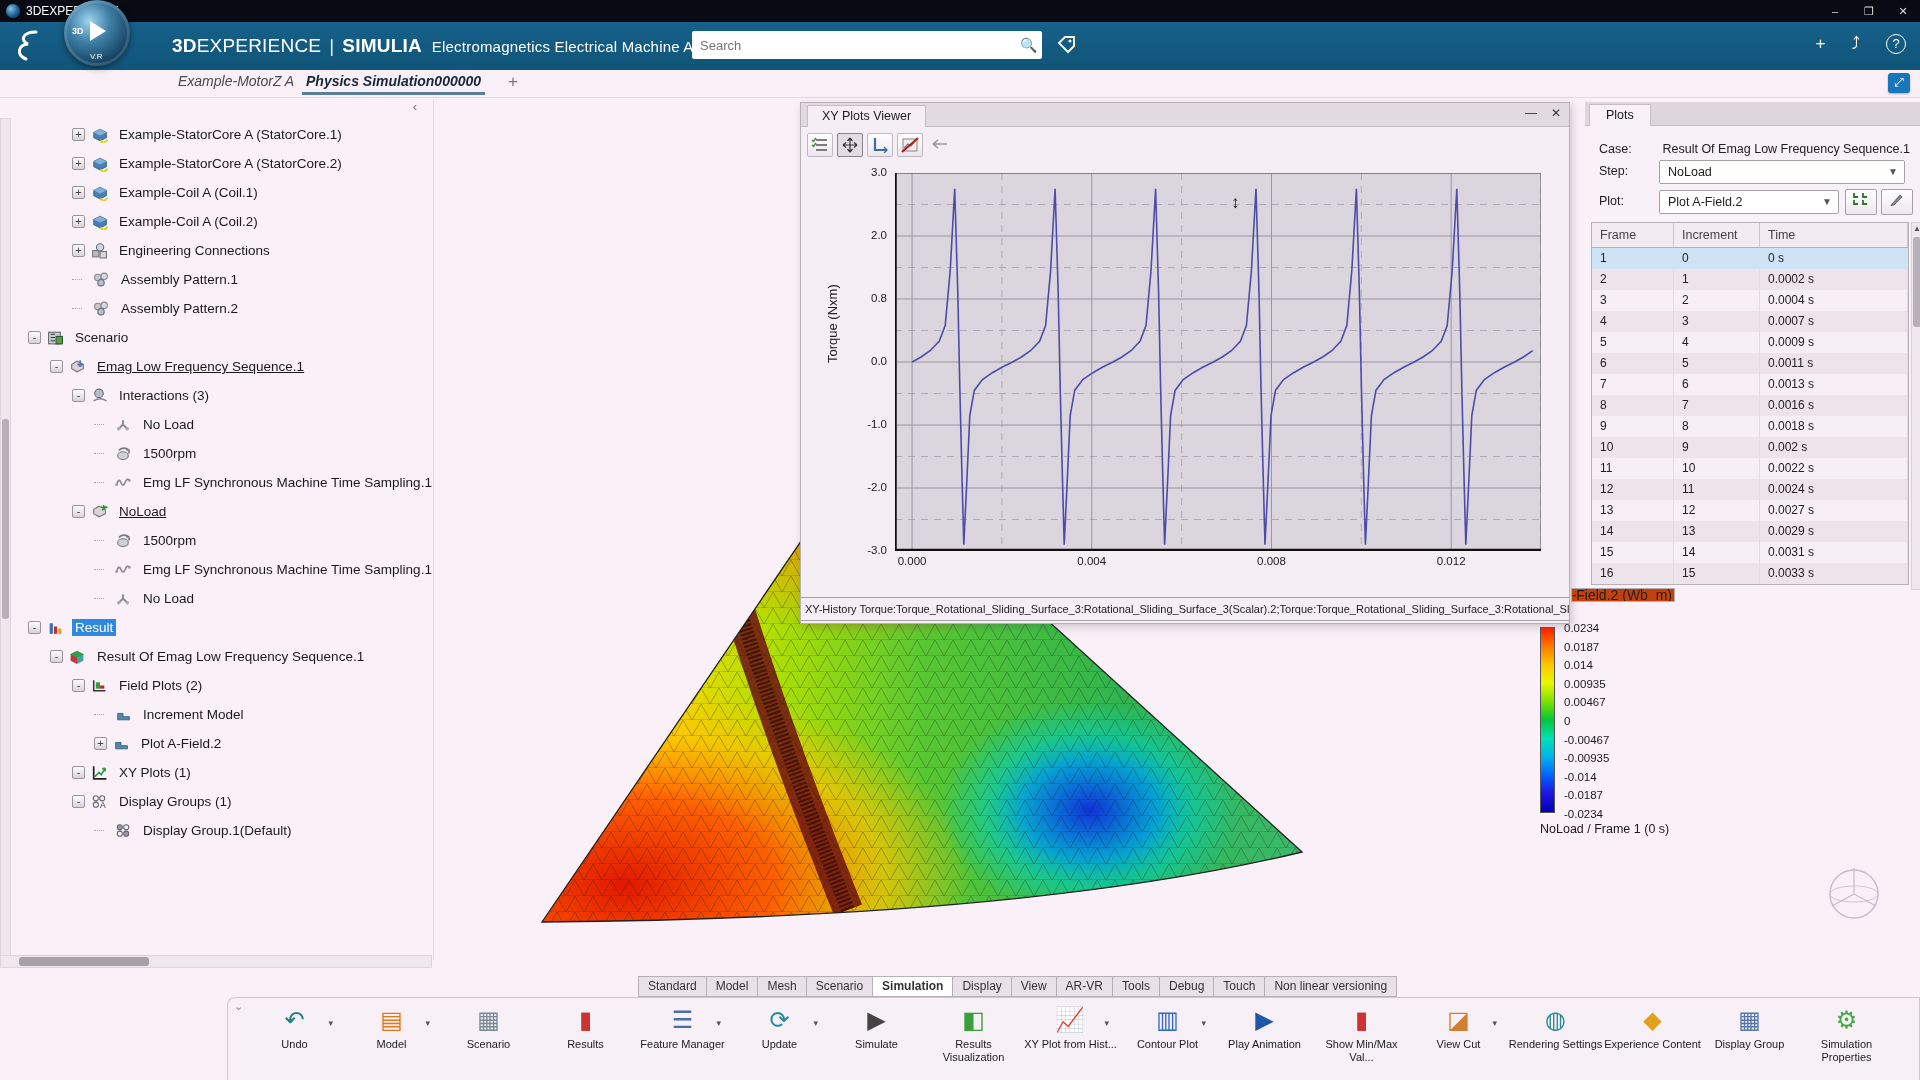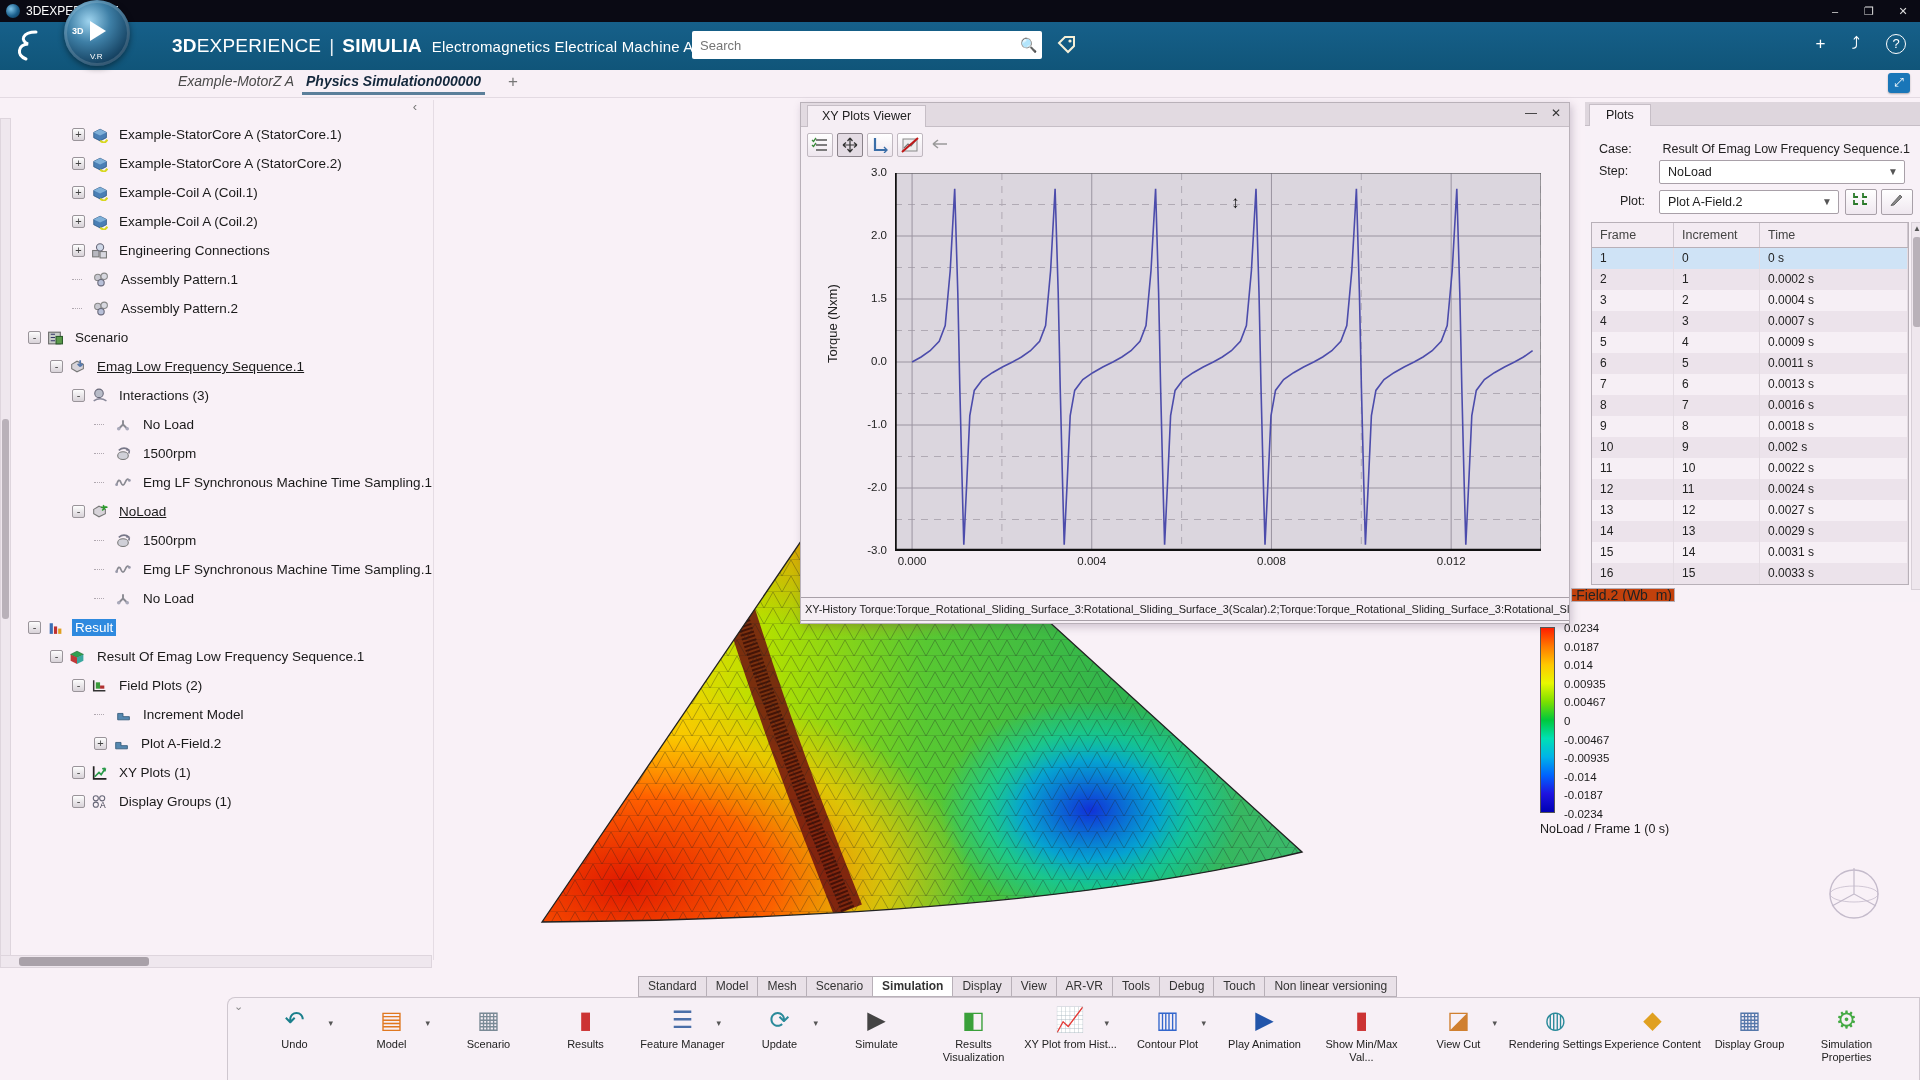--- a/index.html
+++ b/index.html
@@ -396,20 +396,31 @@
       </div>
       <div class="trow" style="padding-left: 58px;">
         <span class="exp">-</span>
         <span class="ticon"><svg width="18" height="17" viewBox="0 0 16 16">
             <circle cx="5" cy="5" r="2.4" fill="none" stroke="#667"></circle>
             <circle cx="11" cy="5" r="2.4" fill="none" stroke="#667"></circle>
             <circle cx="5" cy="11" r="2.4" fill="none" stroke="#667"></circle>
             <text x="9" y="14" font-size="8" fill="#334">A</text>
           </svg></span>
         <span class="lbl">Display Groups (1)</span>
+      </div>
+      <div class="trow" style="padding-left: 80px;">
+        <span class="dash"></span>
+        <span style="width:8px;flex:none;"></span>
+        <span class="ticon"><svg width="18" height="17" viewBox="0 0 16 16">
+            <circle cx="5" cy="5" r="2.4" fill="#99a" stroke="#667"></circle>
+            <circle cx="11" cy="5" r="2.4" fill="none" stroke="#667"></circle>
+            <circle cx="5" cy="11" r="2.4" fill="none" stroke="#667"></circle>
+            <circle cx="11" cy="11" r="2.4" fill="#99a" stroke="#667"></circle>
+          </svg></span>
+        <span class="lbl">Display Group.1(Default)</span>
       </div>
     </div>
   <div id="vscroll">
       <div class="thumb"></div>
     </div>
   <div id="hscroll">
       <div class="thumb"></div>
     </div>
 
   <svg id="mesh" width="790" height="460" viewBox="0 0 790 460">
@@ -528,21 +539,21 @@
         <line y1="0" y2="378" x1="376.45897079276773" x2="376.45897079276773" stroke="#9a94a0" stroke-width="1"></line>
         <line y1="0" y2="378" x1="556.1529902642559" x2="556.1529902642559" stroke="#9a94a0" stroke-width="1"></line>
         <path d="M17.1,189.0 L26.1,184.0 L35.1,177.7 L44.2,168.2 L50.2,152.5 L55.2,97.7 L59.7,15.8 L62.8,119.7 L64.8,214.2 L66.8,296.1 L68.8,371.7 L71.8,308.7 L74.8,242.6 L79.3,217.4 L87.4,206.6 L97.4,199.7 L107.4,194.0 L117.5,189.0 L126.5,184.0 L135.5,177.7 L144.6,168.2 L150.6,152.5 L155.6,97.7 L160.1,15.8 L163.2,119.7 L165.2,214.2 L167.2,296.1 L169.2,371.7 L172.2,308.7 L175.2,242.6 L179.7,217.4 L187.8,206.6 L197.8,199.7 L207.8,194.0 L217.9,189.0 L226.9,184.0 L236.0,177.7 L245.0,168.2 L251.0,152.5 L256.0,97.7 L260.6,15.8 L263.6,119.7 L265.6,214.2 L267.6,296.1 L269.6,371.7 L272.6,308.7 L275.6,242.6 L280.1,217.4 L288.2,206.6 L298.2,199.7 L308.2,194.0 L318.3,189.0 L327.3,184.0 L336.4,177.7 L345.4,168.2 L351.4,152.5 L356.4,97.7 L361.0,15.8 L364.0,119.7 L366.0,214.2 L368.0,296.1 L370.0,371.7 L373.0,308.7 L376.0,242.6 L380.5,217.4 L388.6,206.6 L398.6,199.7 L408.6,194.0 L418.7,189.0 L427.7,184.0 L436.8,177.7 L445.8,168.2 L451.8,152.5 L456.8,97.7 L461.4,15.8 L464.4,119.7 L466.4,214.2 L468.4,296.1 L470.4,371.7 L473.4,308.7 L476.4,242.6 L480.9,217.4 L489.0,206.6 L499.0,199.7 L509.1,194.0 L519.1,189.0 L528.1,184.0 L537.2,177.7 L546.2,168.2 L552.2,152.5 L557.2,97.7 L561.8,15.8 L564.8,119.7 L566.8,214.2 L568.8,296.1 L570.8,371.7 L573.8,308.7 L576.8,242.6 L581.3,217.4 L589.4,206.6 L599.4,199.7 L609.5,194.0 L619.5,189.0 L628.5,184.0 L637.6,177.7" fill="none" stroke="#4c4cab" stroke-width="1.6"></path>
         <rect x="0" y="0" width="646" height="378" fill="none" stroke="#555"></rect>
         <line x1="0.5" y1="0" x2="0.5" y2="378" stroke="#111" stroke-width="2.5"></line>
         <line x1="0" y1="377" x2="646" y2="377" stroke="#111" stroke-width="2.5"></line>
       </svg>
     <div id="yticks">
         <div class="ytick" style="top: 63px;">3.0</div>
         <div class="ytick" style="top: 126px;">2.0</div>
-        <div class="ytick" style="top: 189px;">1.5</div>
+        <div class="ytick" style="top: 189px;">0.8</div>
         <div class="ytick" style="top: 252px;">0.0</div>
         <div class="ytick" style="top: 315px;">-1.0</div>
         <div class="ytick" style="top: 378px;">-2.0</div>
         <div class="ytick" style="top: 441px;">-3.0</div>
       </div>
     <div id="xticks">
         <div class="xtick" style="left: 81.0709px;">0.000</div>
         <div class="xtick" style="left: 260.765px;">0.004</div>
         <div class="xtick" style="left: 440.459px;">0.008</div>
         <div class="xtick" style="left: 620.153px;">0.012</div>
@@ -560,21 +571,21 @@
       <span class="plabel">Case:</span>
       <span class="pvalue" style="margin-left:14px;">Result Of Emag Low Frequency Sequence.1</span>
     </div>
     <div class="prow" style="top:62px;">
       <span class="plabel">Step:</span>
     </div>
     <div class="dropdown" style="left:74px;top:58px;width:246px;">
       <span>NoLoad</span>
       <span class="caret">▼</span>
     </div>
-    <div class="prow" style="top:92px;text-align:right;">
+    <div class="prow" style="top:92px;">
       <span class="plabel">Plot:</span>
     </div>
     <div class="dropdown" style="left:74px;top:88px;width:180px;">
       <span>Plot A-Field.2</span>
       <span class="caret">▼</span>
     </div>
     <div class="pbtn" style="left:260px;top:87px;">
       <svg width="18" height="16" viewBox="0 0 18 16">
           <path d="M2 2v4h4M11 2v4h4M2 9v4h4M11 9v4h4" stroke="#2a7a2a" stroke-width="1.8" fill="none"></path>
         </svg>

